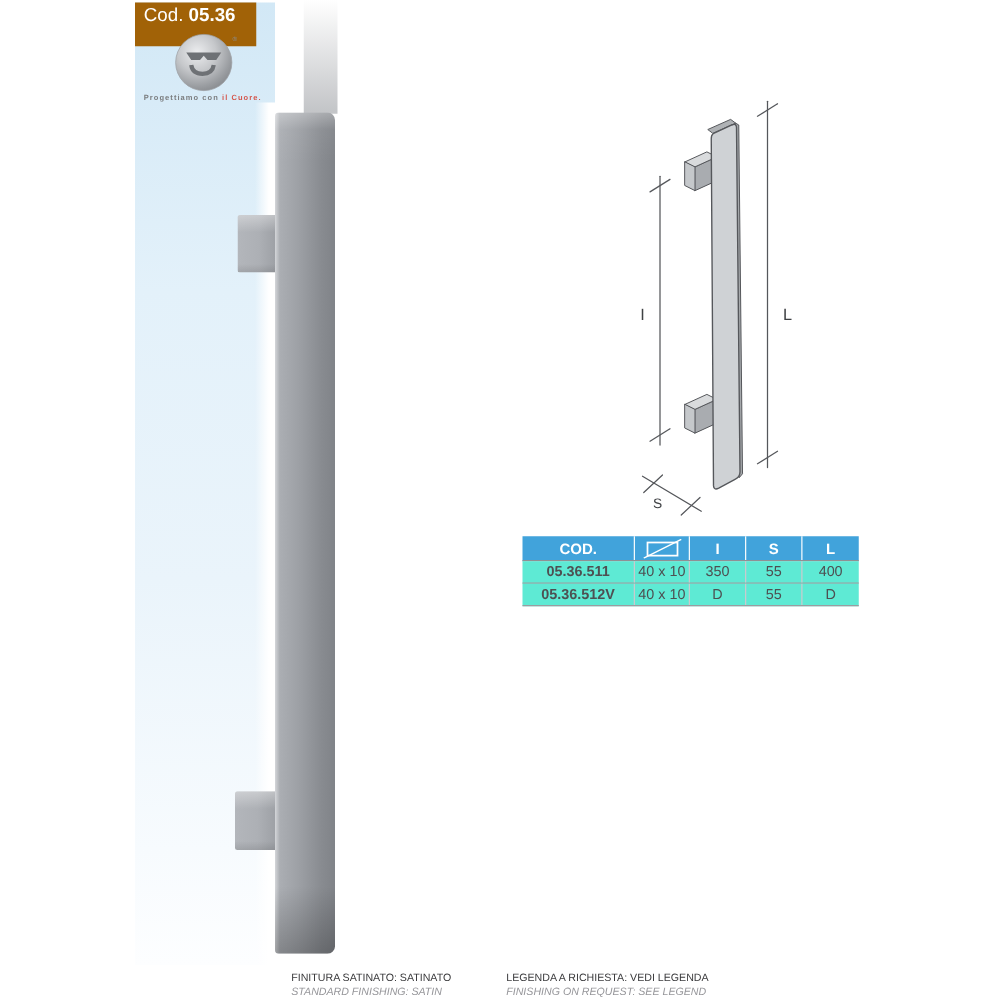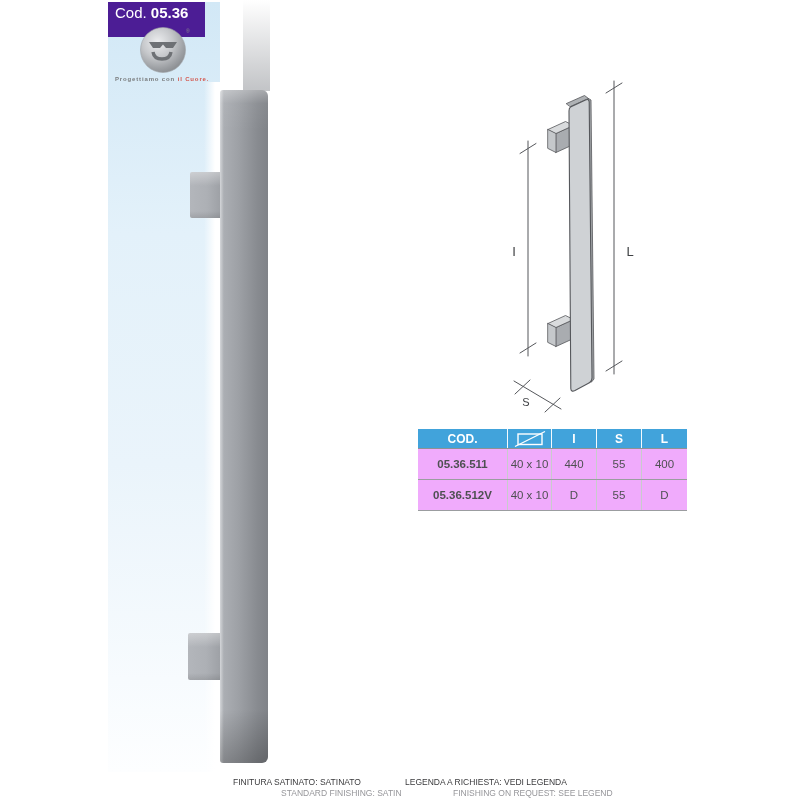--- a/index.html
+++ b/index.html
@@ -5,21 +5,21 @@
   * { margin:0; padding:0; box-sizing:border-box; }
   html,body { width:800px; height:800px; background:#ffffff; overflow:hidden;
               font-family:"Liberation Sans", sans-serif; }
   .abs { position:absolute; }
 
   
   .side-panel { left:108px; top:2px; width:112px; height:770px;
     background:linear-gradient(to bottom,#D2E8F6 0%,#E3F1FA 30%,#EAF4FB 60%,#F7FBFE 88%,#FDFEFF 100%); }
 
   
-  .code-bar { left:108px; top:2px; width:97px; height:35px; background:#4c1d95;
+  .code-bar { left:108px; top:2px; width:97px; height:35px; background:#a16207;
     color:#ffffff; font-size:15px; line-height:21px; padding-left:7px; white-space:nowrap; }
   .code-bar b { font-weight:bold; }
 
   
   .logo-svg { left:139px; top:25px; }
   .tagline { left:115px; top:76px; width:105px; font-size:6px; font-weight:bold;
     letter-spacing:0.85px; white-space:nowrap; }
   .tagline .t-gray { color:#7A7C7E; }
   .tagline .t-red  { color:#D4574D; }
 
@@ -43,30 +43,30 @@
   
   .drawing { left:495px; top:75px; }
 
   
   .spec-table { left:418px; top:429px; width:269px; }
   .spec-header { display:flex; height:20px; background:#41A3DB; border-bottom:1px solid #8F9193; }
   .spec-header .cell { display:flex; align-items:center; justify-content:center;
     color:#ffffff; font-weight:bold; font-size:12px; height:100%;
     border-right:1px solid rgba(255,255,255,0.95); }
   .spec-header .cell:last-child { border-right:none; }
-  .spec-row { display:flex; height:31px; background:#f0abfc; border-bottom:1px solid #9B9DA0; }
+  .spec-row { display:flex; height:18px; background:#5eead4; border-bottom:1px solid #9B9DA0; }
   .spec-row .cell { display:flex; align-items:center; justify-content:center;
     font-size:11.5px; color:#4E5052; height:100%; border-right:1px solid #C9CBCD; }
   .spec-row .cell:last-child { border-right:none; }
   .c0 { width:90px; } .c1 { width:44px; } .c2 { width:45px; } .c3 { width:45px; } .c4 { width:45px; }
   .cell-code { font-weight:bold; color:#2D2D2F; }
 
   
   .caption { top:777px; font-size:8.5px; line-height:10.5px; color:#3A3A3C; white-space:nowrap; }
-  .caption .en { color:#96969A;margin-left:48px; }
+  .caption .en { font-style:italic; color:#96969A; }
   .caption-left { left:233px; }
   .caption-right { left:405px; }
 </style>
 </head>
 <body>
 
 <div class="abs side-panel"></div>
 
 <div class="abs code-bar"><span>Cod.</span>&nbsp;<b>05.36</b></div>
 
@@ -148,21 +148,21 @@
         <line x1="1" y1="15.5" x2="31" y2="0.5" stroke="#ffffff" stroke-width="1.2"></line>
       </svg>
     </div>
     <div class="cell c2">I</div>
     <div class="cell c3">S</div>
     <div class="cell c4">L</div>
   </div>
   <div class="spec-row">
     <div class="cell c0 cell-code">05.36.511</div>
     <div class="cell c1">40 x 10</div>
-    <div class="cell c2">440</div>
+    <div class="cell c2">350</div>
     <div class="cell c3">55</div>
     <div class="cell c4">400</div>
   </div>
   <div class="spec-row">
     <div class="cell c0 cell-code">05.36.512V</div>
     <div class="cell c1">40 x 10</div>
     <div class="cell c2">D</div>
     <div class="cell c3">55</div>
     <div class="cell c4">D</div>
   </div>

